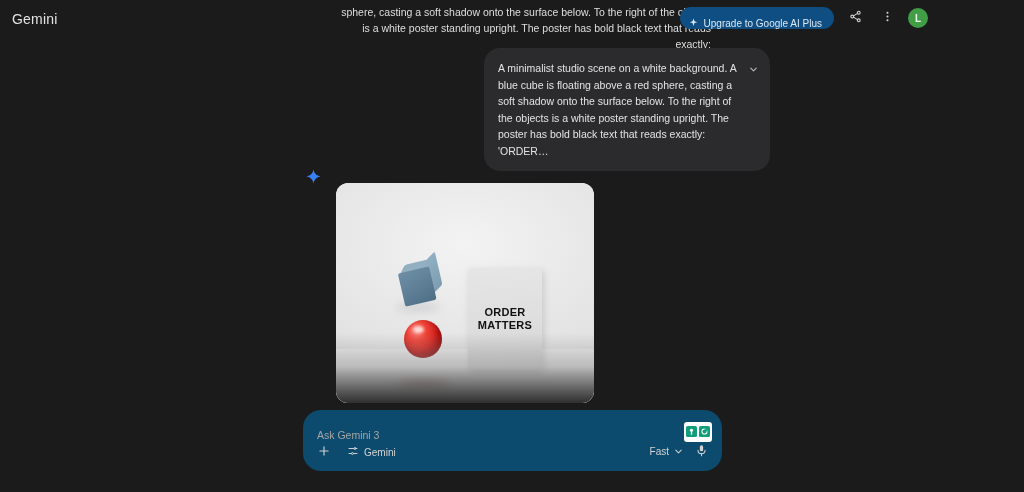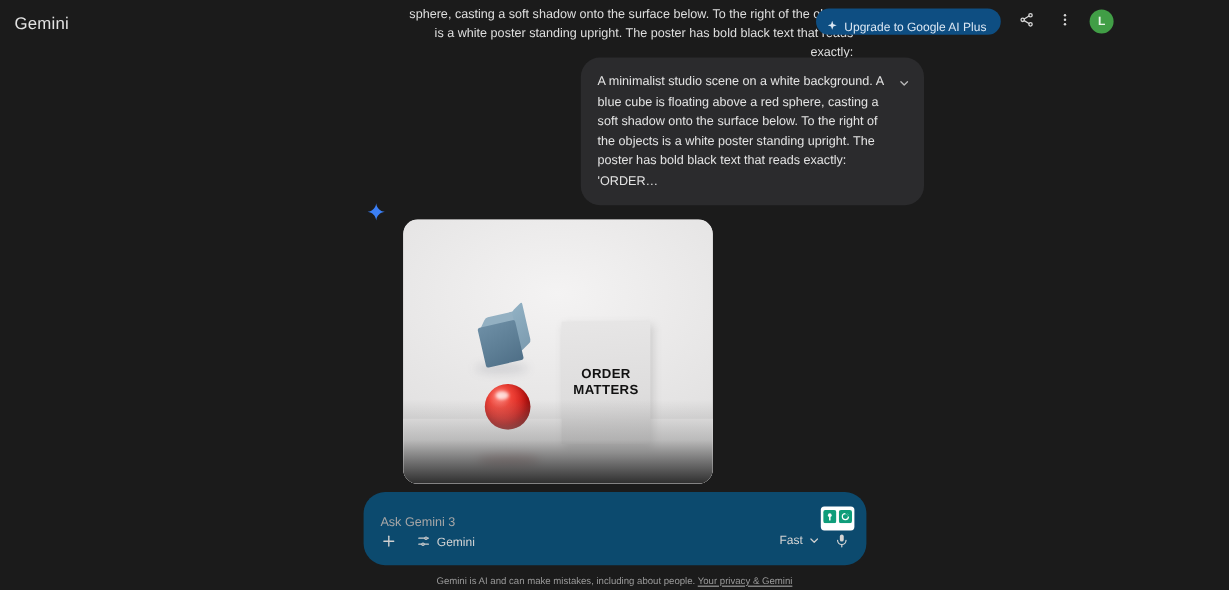--- a/index.html
+++ b/index.html
@@ -379,18 +379,14 @@
               <rect x="9" y="2.5" width="6" height="11" rx="3"></rect>
               <path d="M5.5 11.5a6.5 6.5 0 0 0 13 0" fill="none" stroke="#d4d4d4" stroke-width="1.9" stroke-linecap="round"></path>
               <line x1="12" y1="18" x2="12" y2="21.5" stroke="#d4d4d4" stroke-width="1.9" stroke-linecap="round"></line>
             </svg>
           </span>
         </button>
       </div>
     </div>
   </div>
 
-  <div class="footer">
-    <span>Gemini is AI and can make mistakes, including about people.</span>
-    <a href="#">Your privacy &amp; Gemini</a>
-  </div>
 
 </div>
 
 </body></html>

